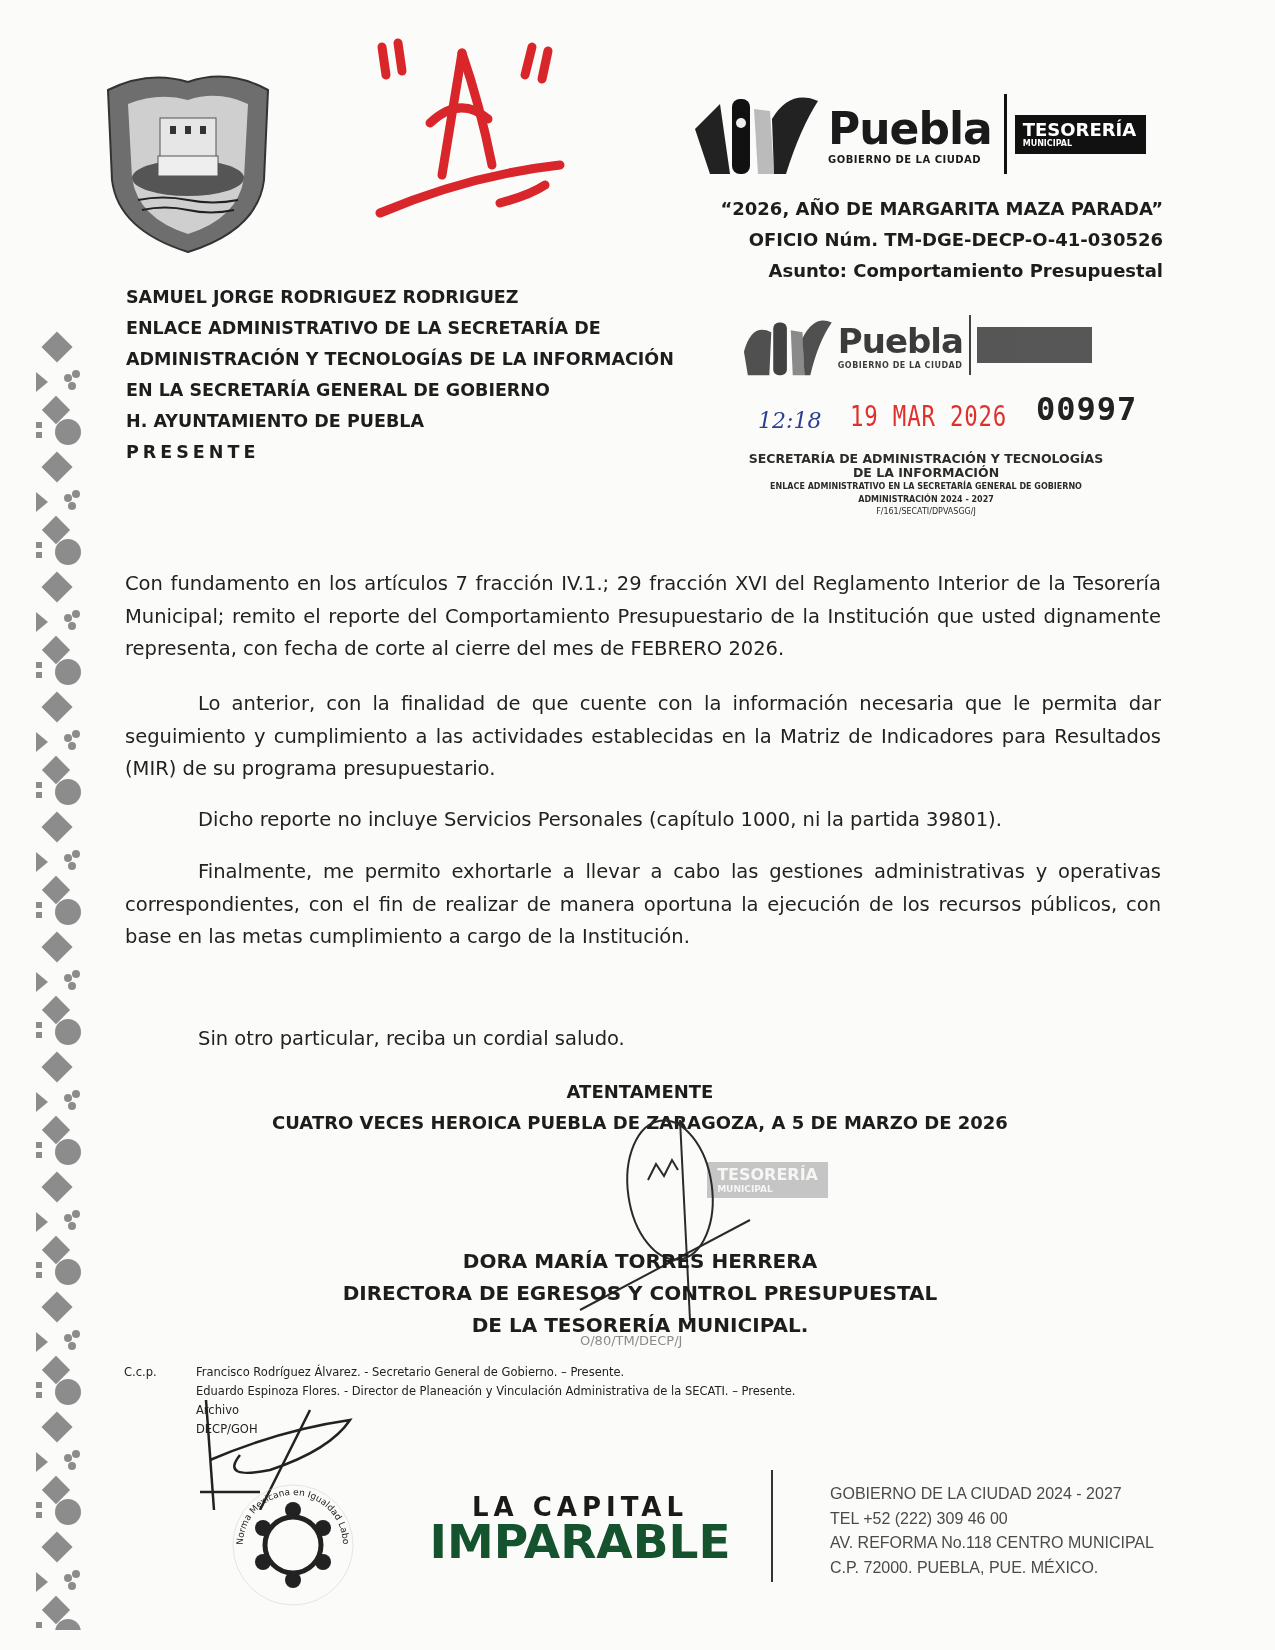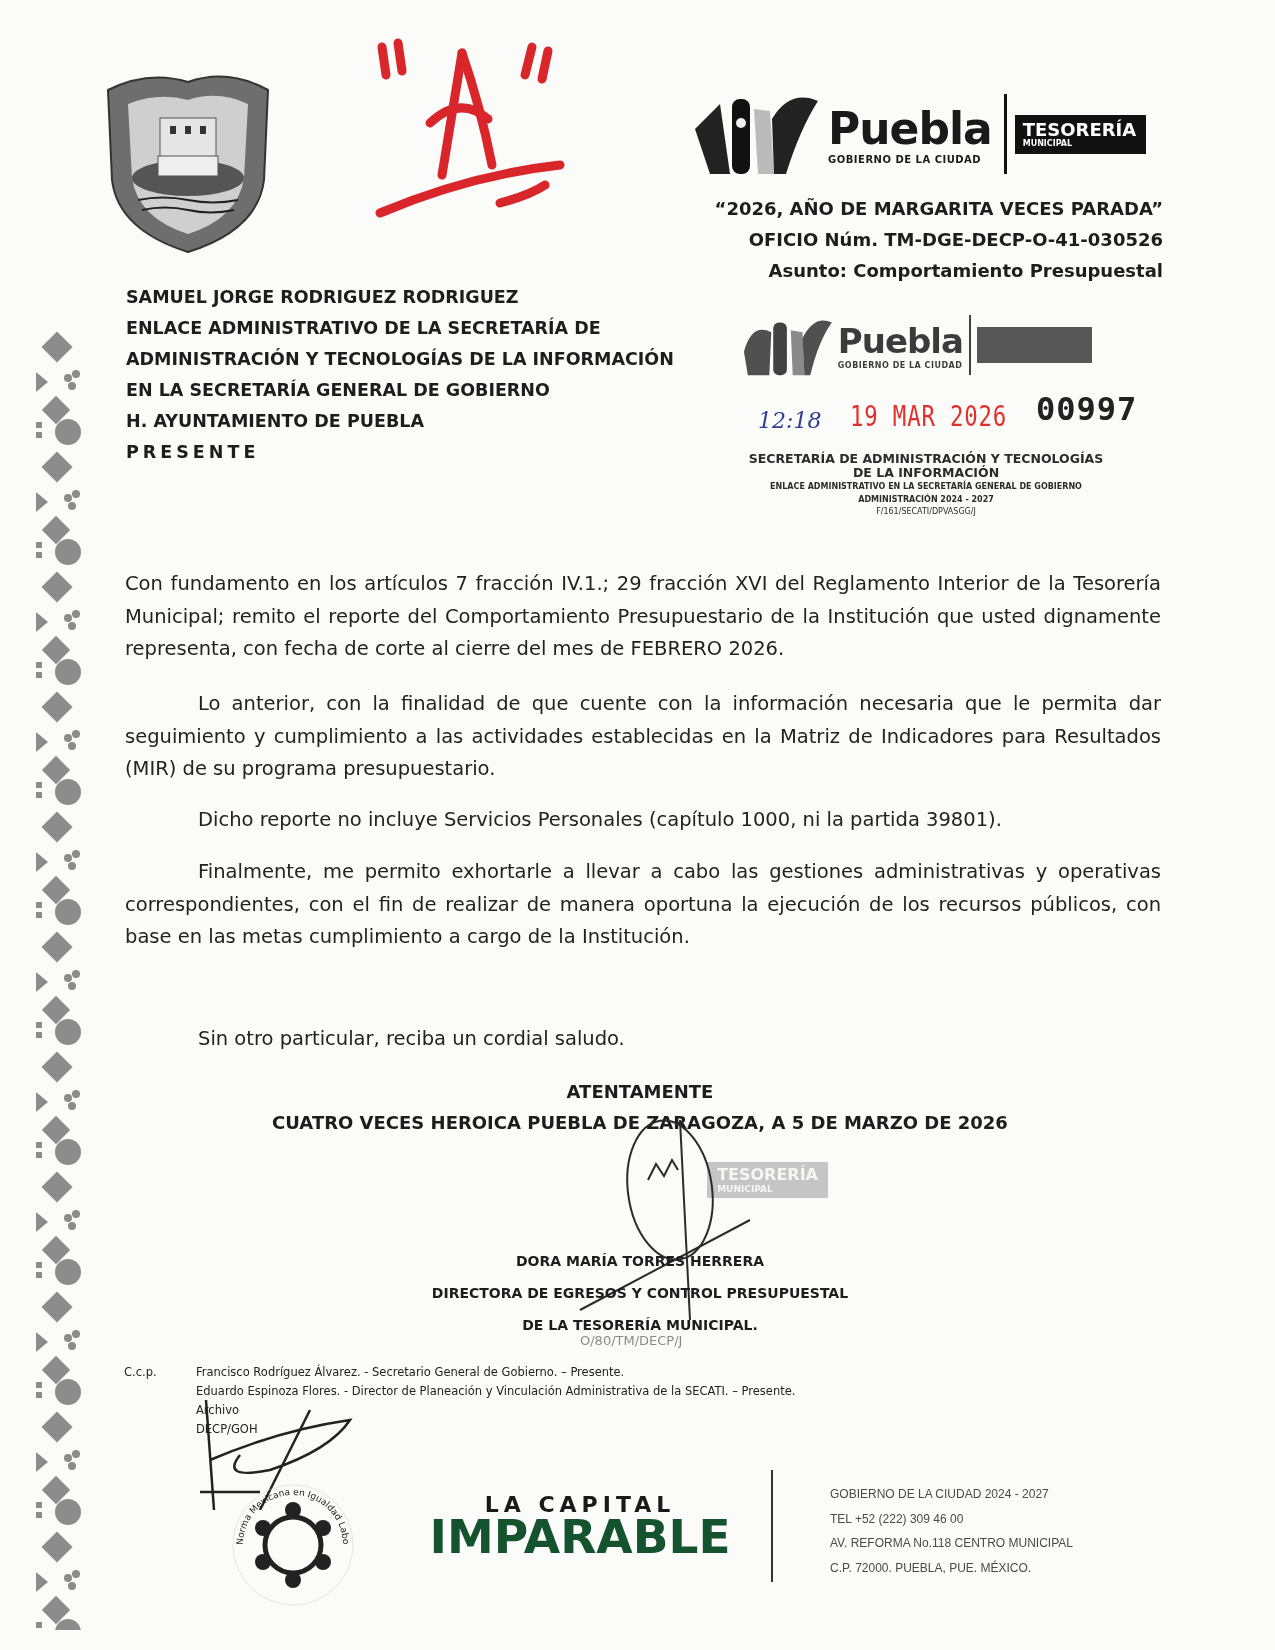--- a/index.html
+++ b/index.html
@@ -47,36 +47,36 @@
   .p2 { top: 640px; text-indent: 73px; }
   .p3 { top: 756px; text-indent: 73px; }
   .p4 { top: 808px; text-indent: 73px; }
   .p5 { top: 975px; text-indent: 73px; }
 
   .sign-block { left: 180px; width: 920px; text-align: center; font-family: "DejaVu Sans", sans-serif; font-weight: 700; color: #1d1d1d; }
   .atentamente { top: 1081px; font-size: 18px; }
   .place-date { top: 1112px; font-size: 18px; }
 
   .seal-ghost { left: 488px; top: 1140px; width: 340px; height: 80px; opacity: 0.55; }
-  .signer { top: 1245px; font-size: 14px; line-height: 32px; }
+  .signer { top: 1245px; font-size: 20px; line-height: 32px; }
   .sign-ref { left: 580px; top: 1333px; font-size: 13px; color: #8a8a8a; font-family: "DejaVu Sans", sans-serif; }
   .signature { left: 560px; top: 1110px; width: 200px; height: 230px; }
 
   .ccp { left: 124px; top: 1363px; font-family: "DejaVu Sans", sans-serif; font-size: 11.5px; line-height: 19px; color: #222; }
   .ccp-label { position: absolute; left: 0; top: 0; }
   .ccp-list { position: absolute; left: 72px; top: 0; white-space: nowrap; }
   .initial-sig { left: 200px; top: 1400px; width: 160px; height: 110px; }
 
   
   .equality-seal { left: 228px; top: 1480px; width: 130px; height: 130px; }
   .capital-logo { left: 420px; top: 1492px; width: 320px; height: 80px; }
-  .capital-top { font-family: "DejaVu Sans", sans-serif; font-weight: 700; font-size: 22px; letter-spacing: 5px; color: #1a1a1a; }
+  .capital-top { font-family: "DejaVu Sans", sans-serif; font-weight: 700; font-size: 26px; letter-spacing: 5px; color: #1a1a1a; }
   .capital-bottom { font-family: "DejaVu Sans", sans-serif; font-weight: 700; font-size: 47px; letter-spacing: 0px; color: #14532d; line-height: 40px; }
   .footer-divider { left: 771px; top: 1470px; width: 2px; height: 112px; background: #333; }
-  .footer-contact { left: 830px; top: 1482px; font-family: "Liberation Sans Narrow", "Liberation Sans", sans-serif; font-size: 12px; line-height: 24.5px; color: #4a4a4a; }
+  .footer-contact { left: 830px; top: 1482px; font-family: "Liberation Sans Narrow", "Liberation Sans", sans-serif; font-size: 16px; line-height: 24.5px; color: #4a4a4a; }
 </style>
 </head>
 <body>
 
 <svg class="abs border-strip" viewBox="0 0 60 1300">
   <defs>
     <g id="motif">
       <rect x="18" y="6" width="22" height="22" transform="rotate(45 29 17)" fill="#8c8c8c"></rect>
       <path d="M8 42 L20 52 L8 62 Z" fill="#8c8c8c"></path>
       <circle cx="40" cy="48" r="4" fill="#8c8c8c"></circle>
@@ -143,21 +143,21 @@
     <span class="logo-sub">GOBIERNO DE LA CIUDAD</span>
   </div>
   <div style="width:3px;height:80px;background:#111;margin-left:4px;"></div>
   <div class="teso-box">
     <div class="teso-title">TESORERÍA</div>
     <div class="teso-sub">MUNICIPAL</div>
   </div>
 </div>
 
 <div class="abs header-right">
-  <div>“2026, AÑO DE MARGARITA VECES PARADA”</div>
+  <div>“2026, AÑO DE MARGARITA MAZA PARADA”</div>
   <div>OFICIO Núm. TM-DGE-DECP-O-41-030526</div>
   <div>Asunto: Comportamiento Presupuestal</div>
 </div>
 
 <div class="abs addressee">
   <div>SAMUEL JORGE RODRIGUEZ RODRIGUEZ</div>
   <div>ENLACE ADMINISTRATIVO DE LA SECRETARÍA DE</div>
   <div>ADMINISTRACIÓN Y TECNOLOGÍAS DE LA INFORMACIÓN</div>
   <div>EN LA SECRETARÍA GENERAL DE GOBIERNO</div>
   <div>H. AYUNTAMIENTO DE PUEBLA</div>

